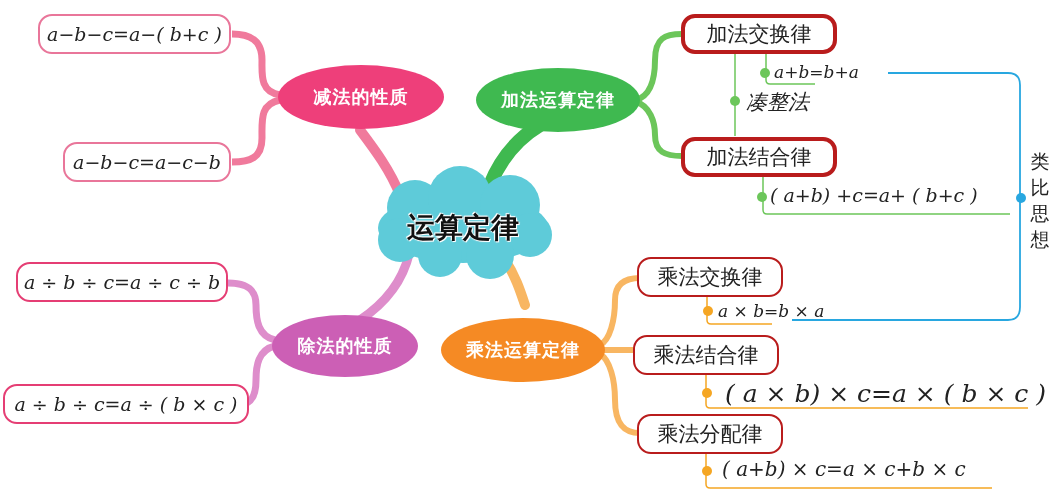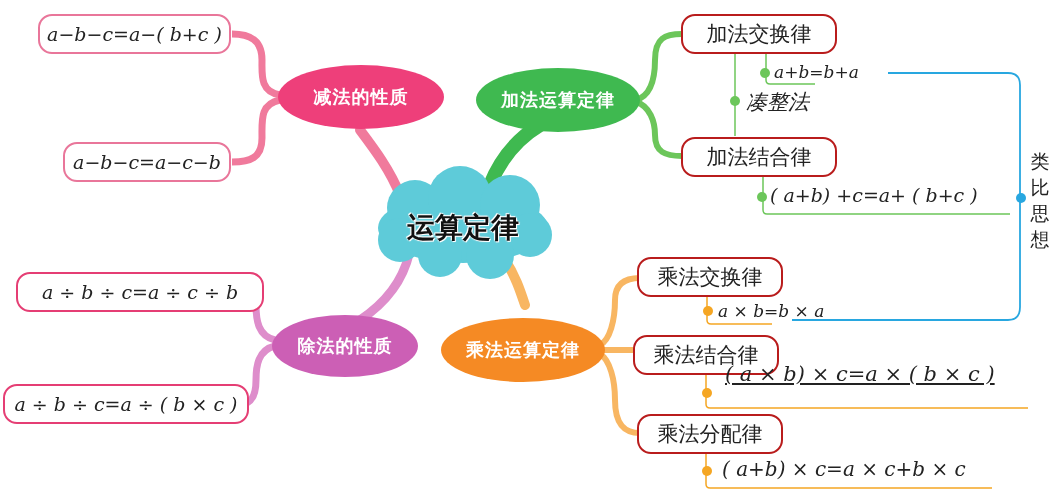--- a/index.html
+++ b/index.html
@@ -4,21 +4,21 @@
 <style>
   html, body { margin:0; padding:0; background:#ffffff; }
   body { width:1053px; height:502px; position:relative; overflow:hidden;
          font-family:"DejaVu Serif", serif; color:#222; }
   svg.connectors { position:absolute; left:0; top:0; width:1053px; height:502px; }
   .box { position:absolute; background:#fff; border-radius:14px; box-sizing:border-box;
          display:flex; align-items:center; justify-content:center; white-space:nowrap; }
   .formula { font-family:"DejaVu Serif", serif; font-style:italic; font-size:19px; }
   .pink-box { border:2px solid #e9769a; }
   .mag-box { border:2px solid #e53e74; }
-  .green-box { border:2px solid #b91c1c; font-size:21px; font-family:"DejaVu Serif", serif; }
+  .green-box { border:4px solid #b91c1c; font-size:21px; font-family:"DejaVu Serif", serif; }
   .orange-box { border:2px solid #b91c1c; font-size:21px; font-family:"DejaVu Serif", serif; }
   .ellipse { position:absolute; border-radius:50%; display:flex; align-items:center; justify-content:center;
              color:#fff; font-family:"DejaVu Sans", sans-serif; font-weight:bold; font-size:18px; letter-spacing:1px; }
   .leaf { position:absolute; font-family:"DejaVu Serif", serif; font-style:italic; font-size:17px; white-space:nowrap; }
   .plain { position:absolute; font-family:"DejaVu Serif", serif; font-size:21px; white-space:nowrap; }
   .center-title { position:absolute; left:378px; top:185px; width:170px; height:85px;
                   display:flex; align-items:center; justify-content:center;
                   font-family:"DejaVu Sans", sans-serif; font-weight:bold; font-size:28px; color:#111;
                   text-shadow: 0 0 2px #fff, 0 0 2px #fff, 1px 1px 0 #fff, -1px -1px 0 #fff; }
   .vert { position:absolute; left:1028px; top:148px; width:24px; font-size:19px;
@@ -86,28 +86,28 @@
 <div class="box pink-box formula" style="left:63px;top:142px;width:168px;height:40px;">a−b−c=a−c−b</div>
 
 <div class="ellipse" style="left:476px;top:68px;width:164px;height:64px;background:#3fb950;">加法运算定律</div>
 <div class="box green-box" style="left:681px;top:14px;width:156px;height:40px;">加法交换律</div>
 <div class="leaf" style="left:774px;top:62px;">a+b=b+a</div>
 <div class="plain" style="left:746px;top:88px;font-style:italic;">凑整法</div>
 <div class="box green-box" style="left:681px;top:137px;width:156px;height:40px;">加法结合律</div>
 <div class="leaf" style="left:770px;top:184px;font-size:19px;">( a+b)  +c=a+ ( b+c )</div>
 
 <div class="ellipse" style="left:272px;top:315px;width:146px;height:62px;background:#cc5fb5;">除法的性质</div>
-<div class="box mag-box formula" style="left:16px;top:272px;width:248px;height:40px;">a ÷ b ÷ c=a ÷ c ÷ b</div>
+<div class="box mag-box formula" style="left:16px;top:262px;width:212px;height:40px;">a ÷ b ÷ c=a ÷ c ÷ b</div>
 <div class="box mag-box formula" style="left:3px;top:384px;width:246px;height:40px;">a ÷ b ÷ c=a ÷ ( b × c )</div>
 
 <div class="ellipse" style="left:441px;top:318px;width:164px;height:64px;background:#f58a24;">乘法运算定律</div>
 <div class="box orange-box" style="left:637px;top:257px;width:146px;height:40px;">乘法交换律</div>
 <div class="leaf" style="left:718px;top:301px;">a × b=b × a</div>
 <div class="box orange-box" style="left:633px;top:335px;width:146px;height:40px;text-align:right;">乘法结合律</div>
-<div class="leaf" style="left:725px;top:362px;font-size:21px;text-decoration:underline;">( a × b)  × c=a × ( b × c )</div>
+<div class="leaf" style="left:725px;top:379px;font-size:25px;">( a × b)  × c=a × ( b × c )</div>
 <div class="box orange-box" style="left:637px;top:414px;width:146px;height:40px;">乘法分配律</div>
 <div class="leaf" style="left:722px;top:457px;font-size:20px;">( a+b)  × c=a × c+b × c</div>
 
 <div class="vert">
   <div>类</div>
   <div>比</div>
   <div>思</div>
   <div>想</div>
 </div>
 

